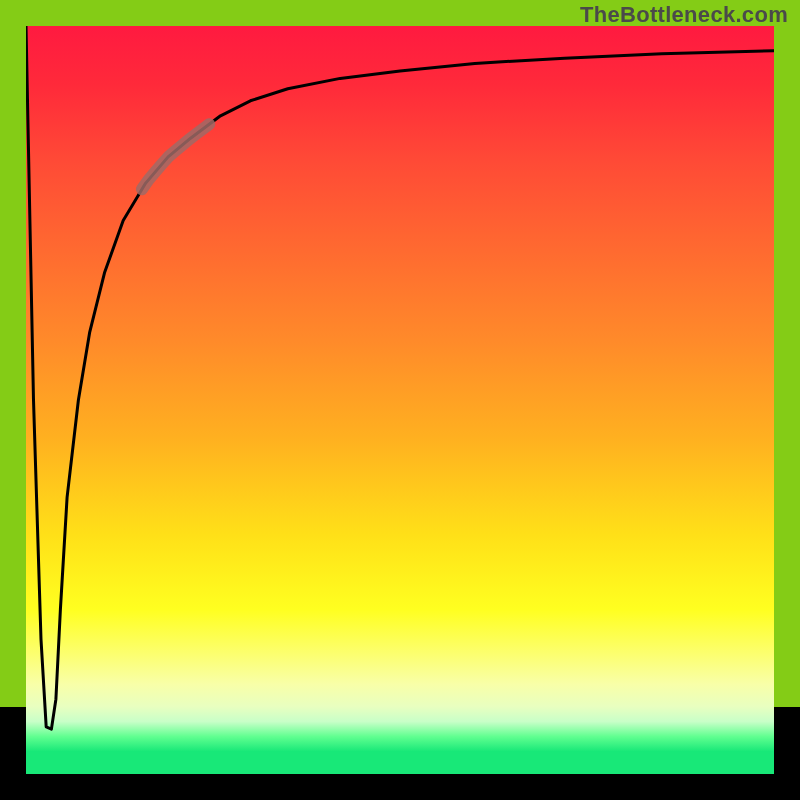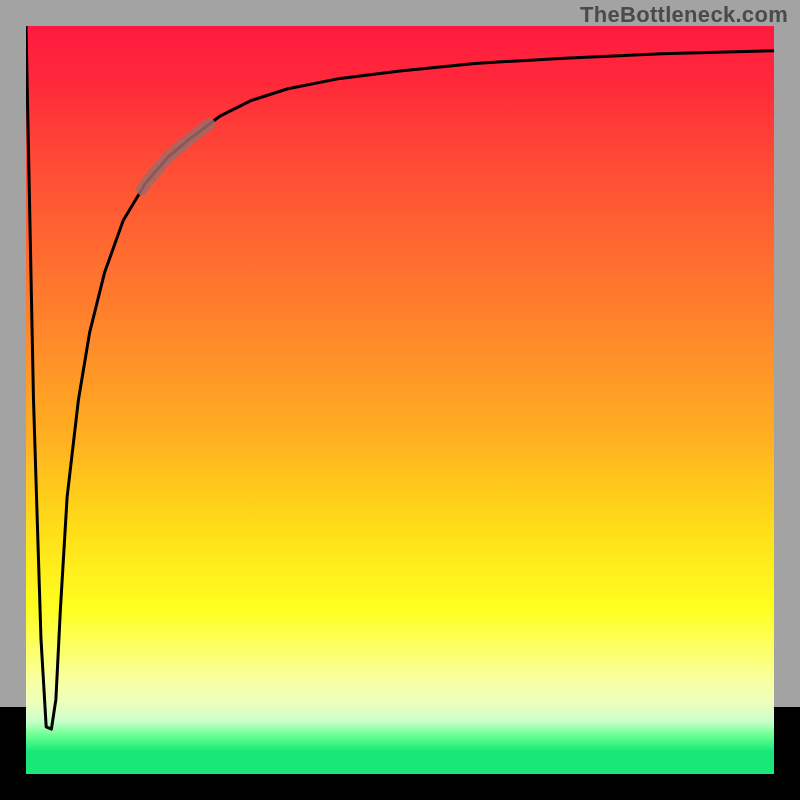--- a/index.html
+++ b/index.html
@@ -8,21 +8,21 @@
     width: 800px;
     height: 800px;
     background: #000;
     font-family: Arial, Helvetica, sans-serif;
     overflow: hidden;
   }
   .chart-outer {
     position: relative;
     width: 800px;
     height: 707px;
-    background: #a3a3a3;
+    background: #84cc16;
   }
   .chart-plot {
     position: absolute;
     left: 26px;
     top: 26px;
     width: 748px;
     height: 748px;
     
   }
   .chart-gradient {

